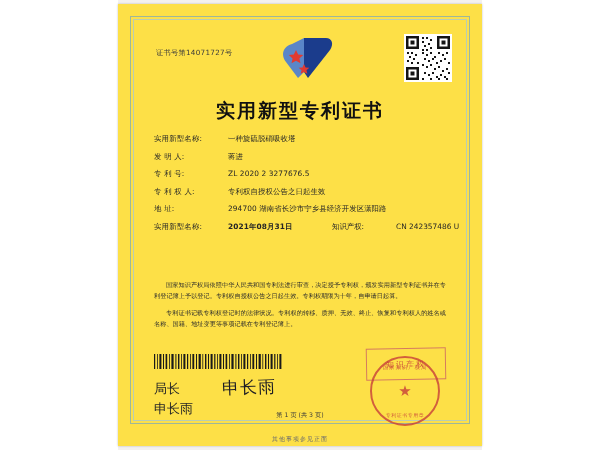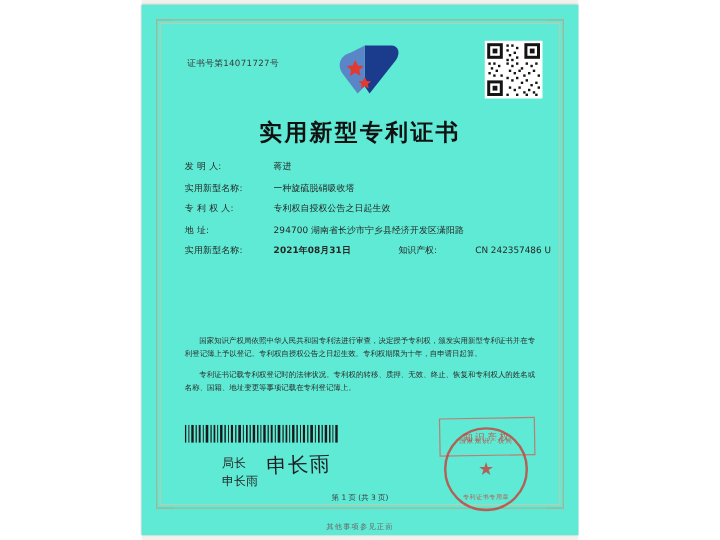--- a/index.html
+++ b/index.html
@@ -19,21 +19,21 @@
     height: 450px;
     background: #f3f1ee;
   }
   
   .paper {
     position: absolute;
     left: 118px;
     top: 4px;
     width: 364px;
     height: 442px;
-    background: #5eead4;
+    background: #fde047;
     box-shadow: 0 0 2px rgba(0,0,0,0.25);
   }
   
   .border-outer {
     position: absolute;
     left: 12px;
     top: 12px;
     right: 12px;
     bottom: 22px;
     border: 1.5px solid #9fb79a;
@@ -146,24 +146,23 @@
     position: absolute;
     left: 36px;
     top: 350px;
     width: 128px;
     height: 15px;
   }
   .signature-block {
     position: absolute;
     left: 36px;
     top: 375px;
-    font-size: 10px;
+    font-size: 13px;
     color: #262626;
     line-height: 1.5;
-    margin-left: 31px;
   }
   .sig-script {
     position: absolute;
     left: 104px;
     top: 372px;
     font-family: "DejaVu Serif", "Liberation Serif", serif;
     font-size: 17px;
     color: #1d1d24;
     letter-spacing: 1px;
     transform: rotate(-2deg);
@@ -339,26 +338,30 @@
           <rect x="34" y="44" width="2" height="2"></rect>
           <rect x="42" y="44" width="2" height="2"></rect>
         </g>
       </svg>
     </div>
 
     <div class="title">实用新型专利证书</div>
 
     <div class="fields">
       <div class="frow">
+        <div class="flabel">实用新型名称:</div>
+        <div class="fvalue">一种旋硫脱硝吸收塔</div>
+      </div>
+      <div class="frow">
         <div class="flabel">发 明 人:</div>
         <div class="fvalue">蒋进</div>
       </div>
       <div class="frow">
-        <div class="flabel">实用新型名称:</div>
-        <div class="fvalue">一种旋硫脱硝吸收塔</div>
+        <div class="flabel">专 利 号:</div>
+        <div class="fvalue">ZL 2020 2 3277676.5</div>
       </div>
       <div class="frow">
         <div class="flabel">专 利 权 人:</div>
         <div class="fvalue">专利权自授权公告之日起生效</div>
       </div>
       <div class="frow">
         <div class="flabel">地  址:</div>
         <div class="fvalue">294700 湖南省长沙市宁乡县经济开发区潇阳路</div>
       </div>
       <div class="frow two">

